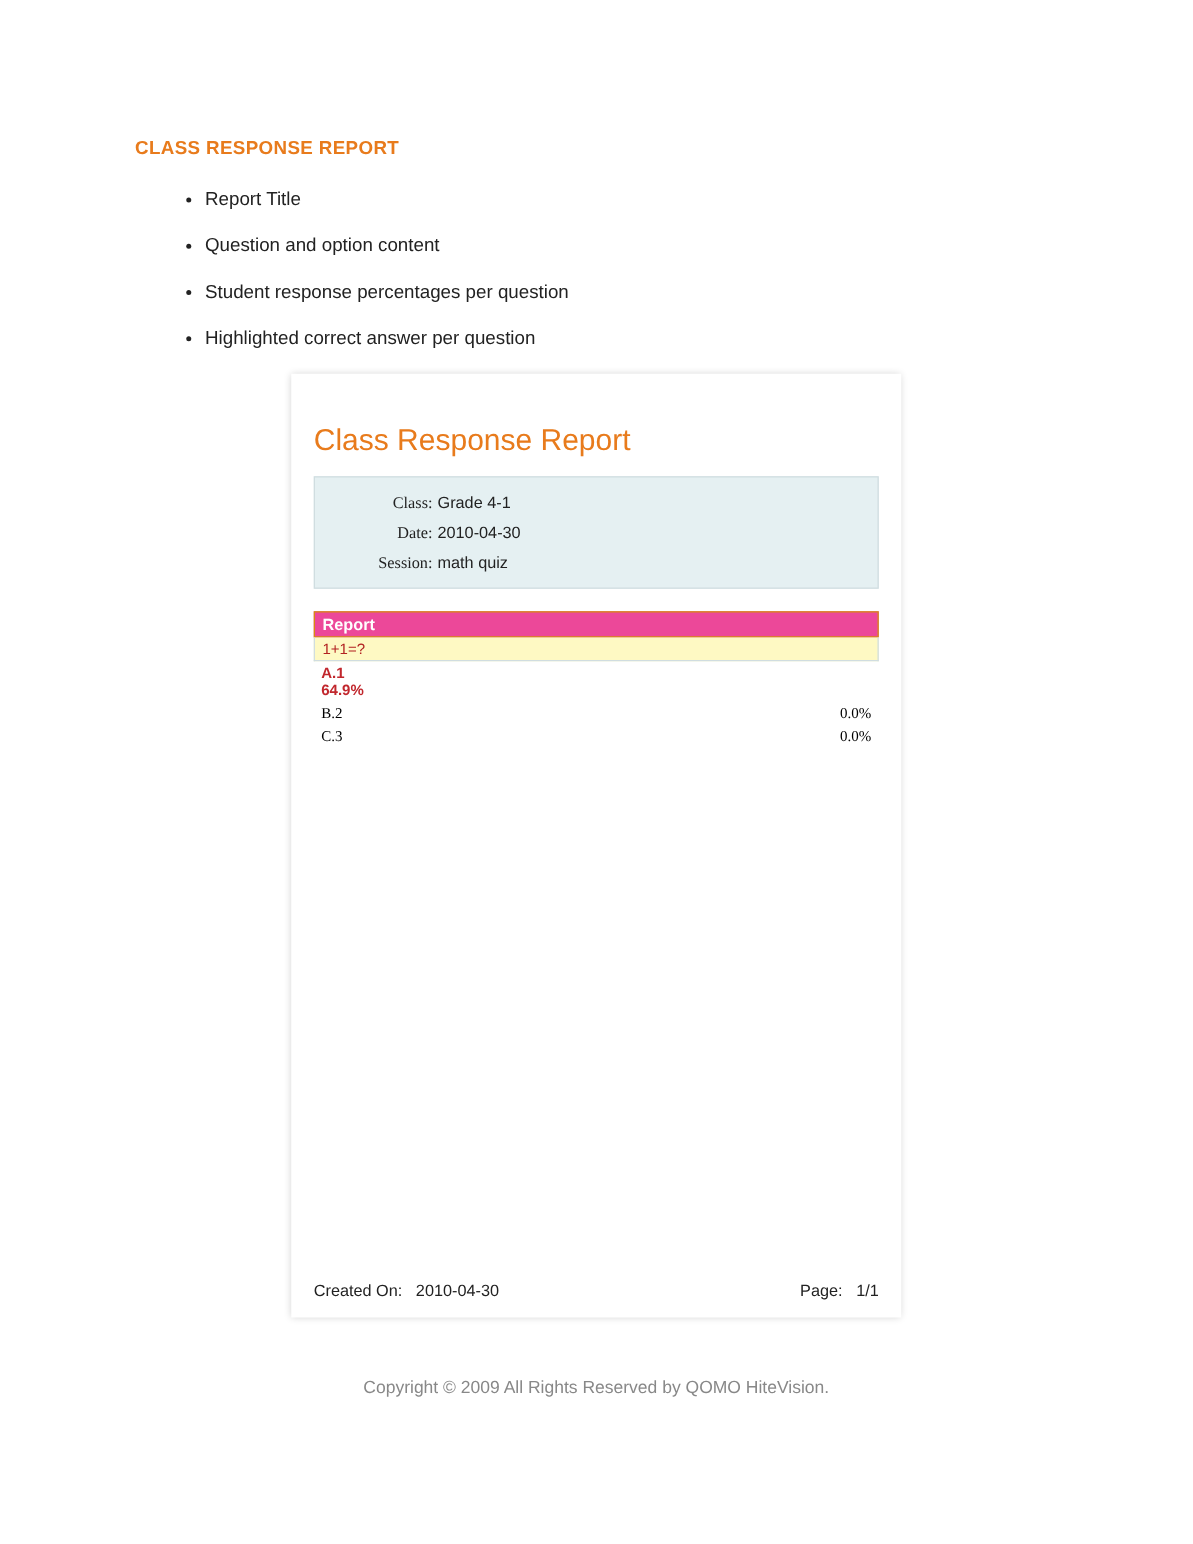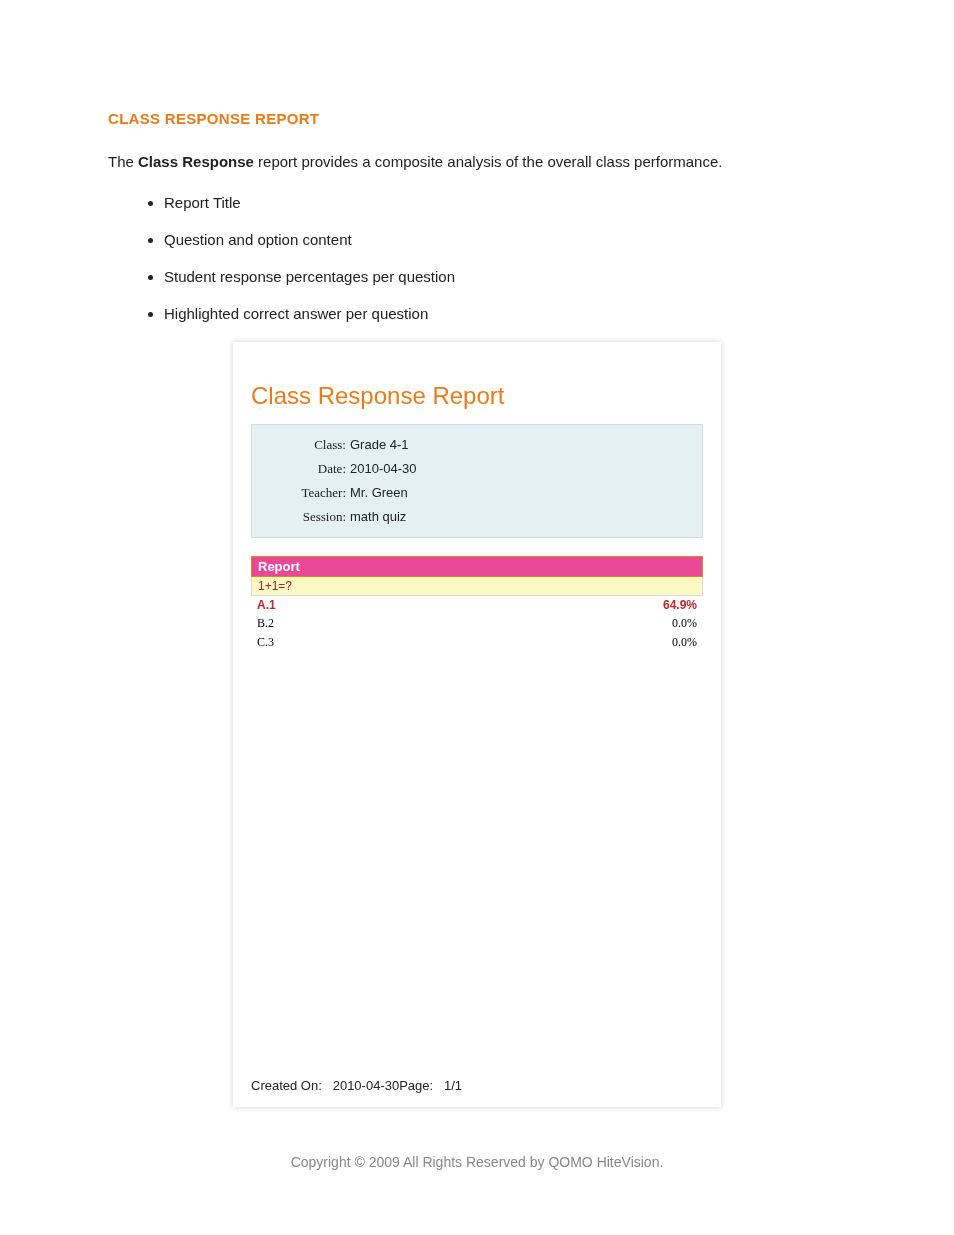--- a/index.html
+++ b/index.html
@@ -78,70 +78,63 @@
     border-right: 1px solid #d0dde0;
     border-bottom: 1px solid #d0dde0;
     color: #B22222;
   }
   .opt-row {
     display: flex;
     justify-content: space-between;
     font-size: 12px;
     padding: 2px 6px;
   }
-  .opt-correct { color: #C1272D; font-weight: bold; }
+  .opt-correct { color: #C1272D; font-weight: bold; flex-direction: column; }
   .opt-normal { color: #000000; font-family: Liberation Serif, serif; }
   .report-spacer { height: 420px; }
   .report-footer {
     display: flex;
-    justify-content: flex-start;
+    justify-content: space-between;
     font-size: 13px;
     border-top: 0px solid #ccc;
     padding-top: 6px;
   }
   .copyright {
     text-align: center;
     color: #888;
     font-size: 14px;
     margin-top: 47px;
   }
 </style>
 </head>
 <body>
 
 <div class="page">
   <div class="section-heading">CLASS RESPONSE REPORT</div>
 
-  <div class="para">
-    <span>The </span><span class="bold">Class Response</span><span> report provides a composite analysis of the overall class performance.</span>
-  </div>
 
 
   <ul class="bullets">
     <li>Report Title</li>
     <li>Question and option content</li>
     <li>Student response percentages per question</li>
     <li>Highlighted correct answer per question</li>
   </ul>
 
   <div class="report-box">
     <div class="report-title">Class Response Report</div>
 
     <div class="info-block">
       <div class="info-row">
         <span class="info-label">Class:</span>
         <span class="info-value">Grade 4-1</span>
       </div>
       <div class="info-row">
         <span class="info-label">Date:</span>
         <span class="info-value">2010-04-30</span>
-      </div>
-      <div class="info-row">
-        <span class="info-label">Teacher:</span>
-        <span class="info-value">Mr. Green</span>
       </div>
       <div class="info-row">
         <span class="info-label">Session:</span>
         <span class="info-value">math quiz</span>
       </div>
     </div>
 
     <div class="report-header-bar">Report</div>
     <div class="question-row">1+1=?</div>
 

